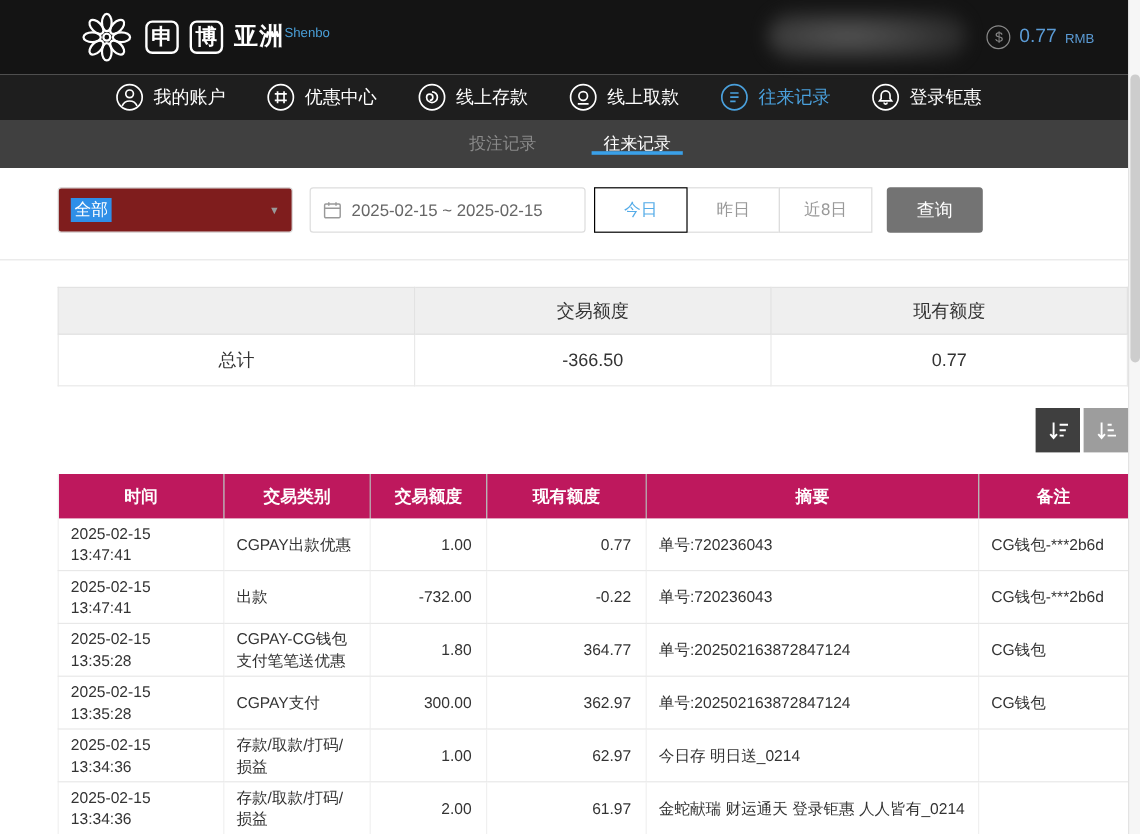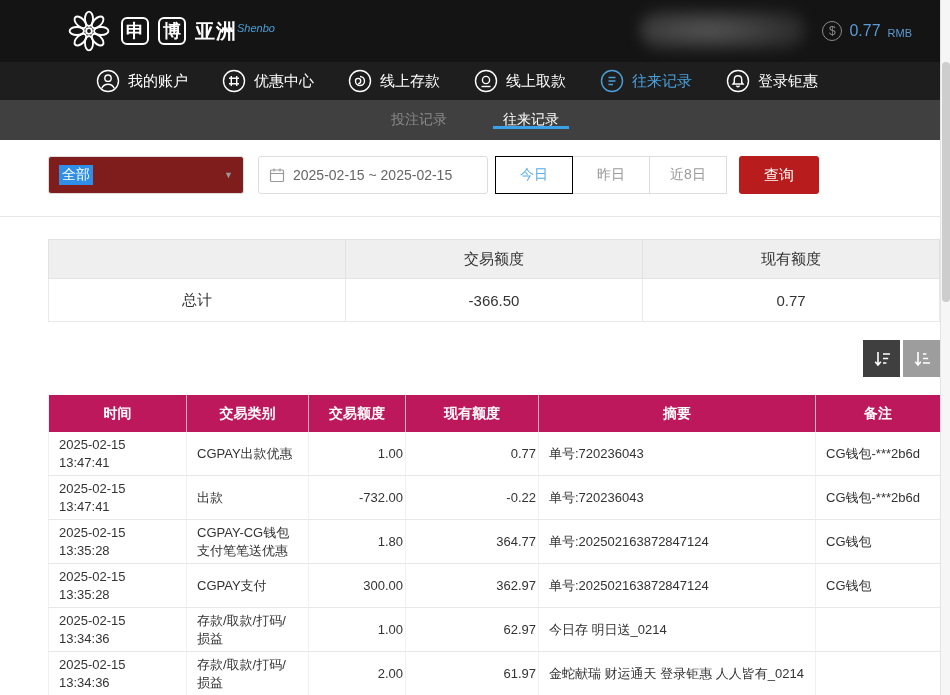--- a/index.html
+++ b/index.html
@@ -8,21 +8,21 @@
   .page { position:relative; width:950px; height:695px; }
 
   
   .topbar { height:62px; background:#141414; display:flex; align-items:center; position:relative; }
   .brand { display:flex; align-items:center; gap:9px; margin-left:66px; }
   .flower { width:46px; height:46px; }
   .logo-box { width:28px; height:28px; border:2px solid #fff; border-radius:6px;
     color:#fff; font-size:18px; font-weight:bold; display:flex; align-items:center; justify-content:center; }
   .logo-asia { display:flex; flex-direction:row; line-height:1; }
   .logo-asia .cn { color:#fff; font-size:20px; font-weight:bold; letter-spacing:1px; }
-  .logo-asia .en { color:#4a9fd8; font-size:11px; text-align:right; margin-top:2px;font-style:italic; }
+  .logo-asia .en { color:#4a9fd8; font-size:11px; text-align:right; margin-top:2px; }
   .blur-pill { position:absolute; left:640px; top:10px; width:165px; height:40px; border-radius:22px;
     background:radial-gradient(ellipse at 40% 50%, #6e6e6e 0%, #3c3c3c 60%, #1a1a1a 100%);
     filter:blur(7px); opacity:.75; }
   .balance { position:absolute; right:38px; top:0; height:62px; display:flex; align-items:center; gap:7px; }
   .dollar-circle { width:20px; height:20px; border:1.5px solid #8a8a8a; border-radius:50%;
     color:#8a8a8a; font-size:12px; display:flex; align-items:center; justify-content:center; }
   .balance .amt { color:#5b9bd5; font-size:16px; }
   .balance .cur { color:#5b9bd5; font-size:11px; margin-top:3px; }
 
   
@@ -42,21 +42,21 @@
   .select { width:196px; height:38px; border:1px solid #ddd; border-radius:3px; background:#7f1d1d;
     display:flex; align-items:center; justify-content:space-between; padding:0 10px; cursor:pointer; }
   .select .val { background:#2f8fe8; color:#fff; font-size:14px; padding:1px 3px; }
   .select .caret { color:#999; font-size:9px; }
   .datebox { width:230px; height:38px; border:1px solid #ddd; border-radius:3px; margin-left:14px;
     display:flex; align-items:center; gap:8px; padding:0 10px; color:#666; font-size:14px; cursor:pointer; }
   .btn-group { display:flex; margin-left:8px; }
   .range-btn { width:78px; height:38px; background:#fff; border:1px solid #ddd; margin-left:-1px;
     color:#999; font-size:14px; cursor:pointer; }
   .range-btn.active { border:1px solid #000000; color:#55ace8; position:relative; z-index:2; }
-  .query-btn { width:80px; height:38px; margin-left:12px; background:#b91c1c; border:none; border-radius:3px;
+  .query-btn { width:80px; height:38px; margin-left:12px; background:#737373; border:none; border-radius:3px;
     color:#fff; font-size:15px; cursor:pointer; }
   .divider { height:1px; background:#e6e6e6; margin-top:8px; }
 
   
   .summary { width:892px; margin:22px 0 0 48px; border:1px solid #e2e2e2; border-collapse:collapse; table-layout:fixed; }
   .summary th { background:#efefef; font-weight:normal; color:#333; font-size:15px; height:39px; border:1px solid #e2e2e2; }
   .summary td { background:#fff; color:#333; font-size:15px; height:43px; text-align:center; border:1px solid #e9e9e9; }
 
   
   .sort-row { display:flex; justify-content:flex-end; gap:3px; margin:18px 10px 0 0; padding-right:0; width:940px; }
@@ -71,21 +71,21 @@
   .records td { font-size:13px; color:#333; padding:4px 10px; height:38px;
     border-bottom:1px solid #e8e8e8; border-right:1px solid #f0f0f0; line-height:1.35; }
   .records td:first-child, .records th:first-child { border-left:1px solid #f0f0f0; }
   .records tr td:last-child { border-right:1px solid #f0f0f0; }
   .col-time   { width:138px; }
   .col-type   { width:122px; }
   .col-amt    { width:97px;  }
   .col-bal    { width:133px; }
   .col-sum    { width:277px; }
   .col-note   { width:125px; }
-  td.c-amt, td.c-bal { text-align:right; padding-right:2px; }
+  td.c-amt, td.c-bal { text-align:right; padding-right:12px; }
 
   
   .scrollbar { position:absolute; top:0; right:0; width:10px; height:695px; background:#f6f6f6; border-left:1px solid #e3e3e3; }
   .scroll-thumb { position:absolute; top:62px; left:1px; width:8px; height:240px; background:#cdcdcd; border-radius:4px; }
 </style>
 </head>
 <body>
 
 <div class="page">
 

